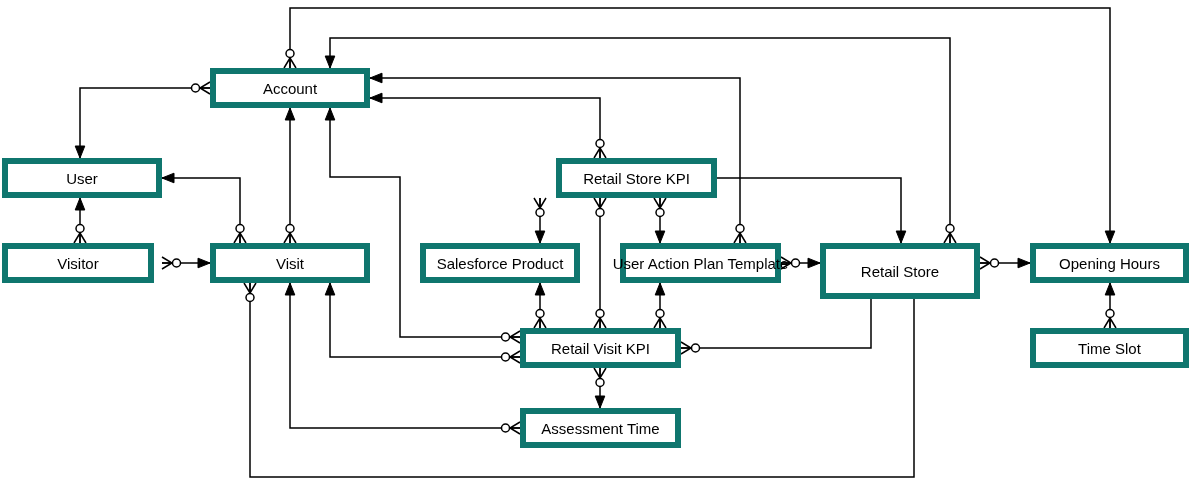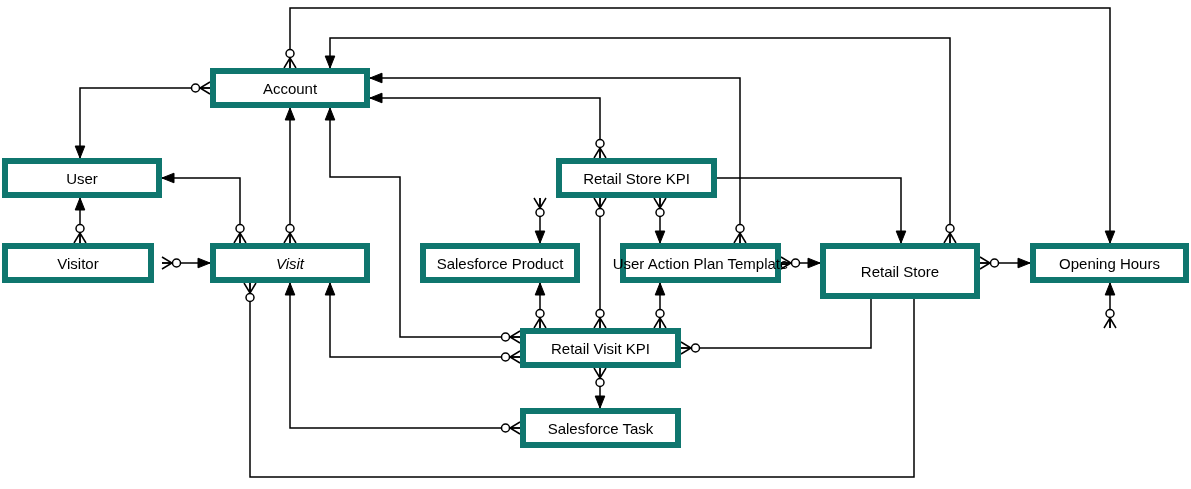--- a/index.html
+++ b/index.html
@@ -78,38 +78,41 @@
 
   <div class="entity" style="left: 210px; top: 68px; width: 160px; height: 40px;">
     <span>Account</span>
   </div>
   <div class="entity" style="left: 2px; top: 158px; width: 160px; height: 40px; align-items: center;">
     <span>User</span>
   </div>
   <div class="entity" style="left: 2px; top: 243px; width: 152px; height: 40px;">
     <span>Visitor</span>
   </div>
-  <div class="entity" style="left: 210px; top: 243px; width: 160px; height: 40px; font-style: italic;">
+  <div class="entity" style="left: 210px; top: 243px; width: 160px; height: 40px;">
     <span>Visit</span>
   </div>
   <div class="entity" style="left: 520px; top: 158px; width: 161px; height: 40px; margin-left: 36px;">
     <span>Retail Store KPI</span>
   </div>
   <div class="entity" style="left: 420px; top: 243px; width: 160px; height: 40px; justify-content: center;">
     <span>Salesforce Product</span>
   </div>
   <div class="entity" style="left: 620px; top: 243px; width: 161px; height: 40px;">
     <span>User Action Plan Template</span>
   </div>
   <div class="entity" style="left: 820px; top: 243px; width: 160px; height: 56px;">
     <span>Retail Store</span>
   </div>
   <div class="entity" style="left: 1030px; top: 243px; width: 159px; height: 40px;">
     <span>Opening Hours</span>
   </div>
+  <div class="entity" style="left: 1030px; top: 328px; width: 159px; height: 40px;">
+    <span>Time Slot</span>
+  </div>
   <div class="entity" style="left: 520px; top: 328px; width: 161px; height: 40px;">
     <span>Retail Visit KPI</span>
   </div>
   <div class="entity" style="left: 520px; top: 408px; width: 161px; height: 40px;">
-    <span>Salesforce Task</span>
+    <span>Assessment Time</span>
   </div>
 
 </div>
 
 </body></html>

